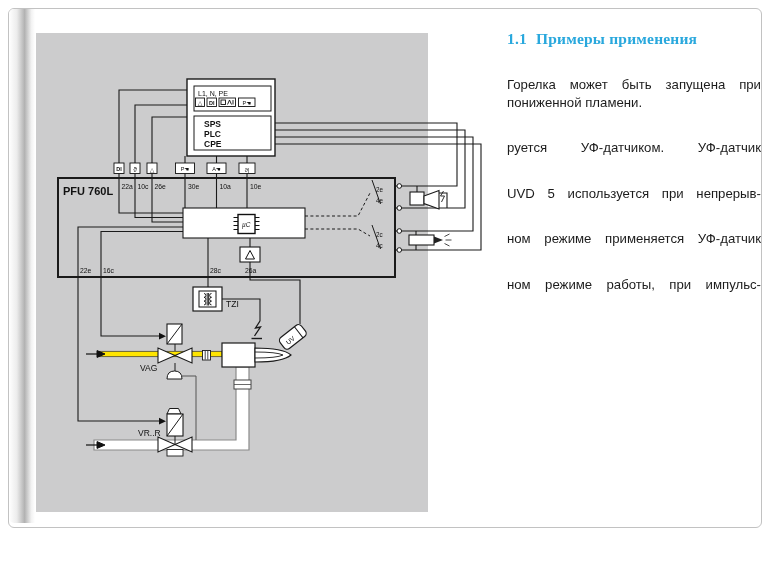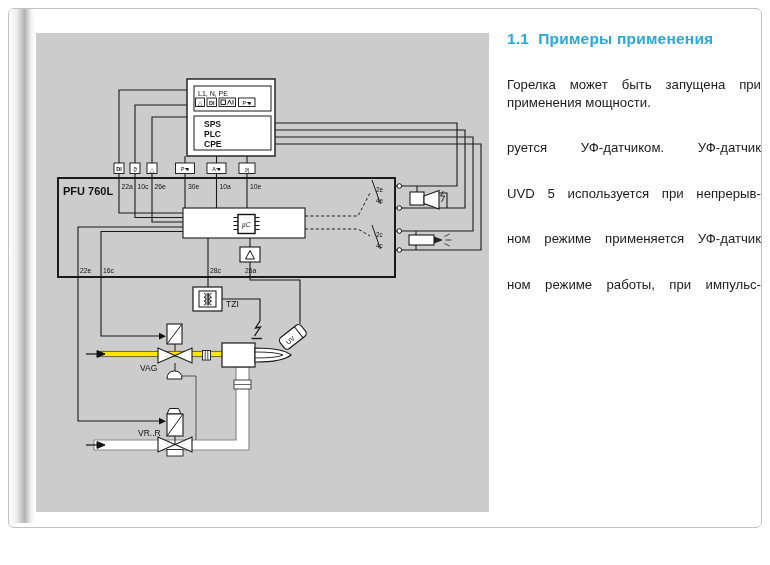--- a/index.html
+++ b/index.html
@@ -3,25 +3,25 @@
 <meta charset="utf-8">
 <style>
   html,body{margin:0;padding:0;background:#ffffff;}
   body{width:770px;height:565px;overflow:hidden;font-family:"Liberation Sans",sans-serif;}
   #stage{position:relative;width:770px;height:565px;background:#ffffff;}
   .page-frame{position:absolute;left:8px;top:8px;width:752px;height:518px;
     background:#ffffff;border:1px solid #c2c2c2;border-radius:6px;}
   .left-shadow{position:absolute;left:9px;top:9px;width:26px;height:514px;
     background:linear-gradient(90deg,#ffffff 0%,#ececec 30%,#b2b2b2 60%,#f2f2f2 86%,#ffffff 100%);
     border-radius:5px 0 0 5px;}
-  .diagram-panel{position:absolute;left:36px;top:33px;width:453px;height:479px;background:#cccccd;}
+  .diagram-panel{position:absolute;left:36px;top:33px;width:392px;height:479px;background:#cccccd;}
   svg{display:block;font-family:"Liberation Sans",sans-serif;}
   svg text{fill:#111;}
   .rightcol{position:absolute;left:507px;top:30px;width:254px;}
-  .h1{color:#29a8dd;font-size:15.5px;font-weight:700;letter-spacing:.2px;}
+  .h1{color:#29a8dd;font-size:15.5px;font-weight:700;letter-spacing:.2px;font-family:Liberation Serif, serif;}
   .h1 .num{margin-right:9px;}
   .h2{color:#29a8dd;font-size:13px;line-height:17px;margin-top:13px;font-weight:400;}
   .para{margin-top:5px;color:#1c1c1c;font-size:13.2px;line-height:17.6px;}
   .para.second{margin-top:8px;}
   .ln{width:254px;}
   .ln.j{text-align:justify;text-align-last:justify;margin-top:28px;}
 </style>
 </head>
 <body>
 
@@ -257,21 +257,21 @@
 
   </svg>
   </div>
 
   <div class="rightcol">
     <div class="h1">
       <span class="num">1.1</span><span>Примеры применения</span>
     </div>
     <div class="para">
       <div class="ln j">Горелка может быть запущена при</div>
-      <div class="ln">применения мощности.</div>
+      <div class="ln">пониженной пламени.</div>
     </div>
     <div class="para second">
       <div class="ln j">руется УФ-датчиком. УФ-датчик</div>
       <div class="ln j">UVD 5 используется при непрерыв-</div>
       <div class="ln j">ном режиме применяется УФ-датчик</div>
       <div class="ln j">ном режиме работы, при импульс-</div>
     </div>
   </div>
 </div>
 

